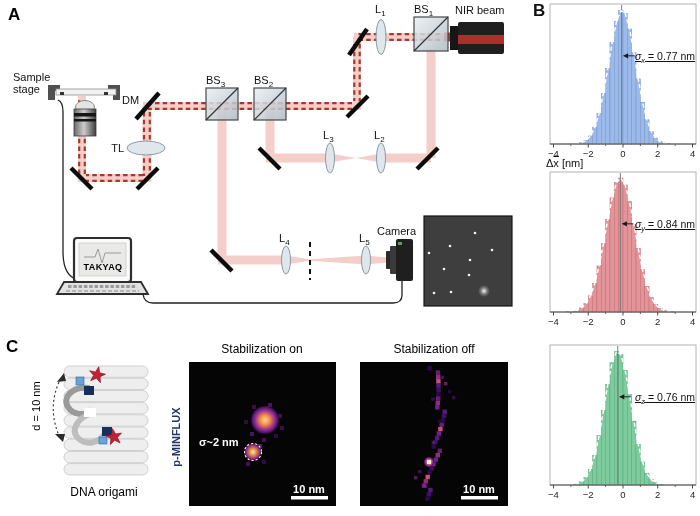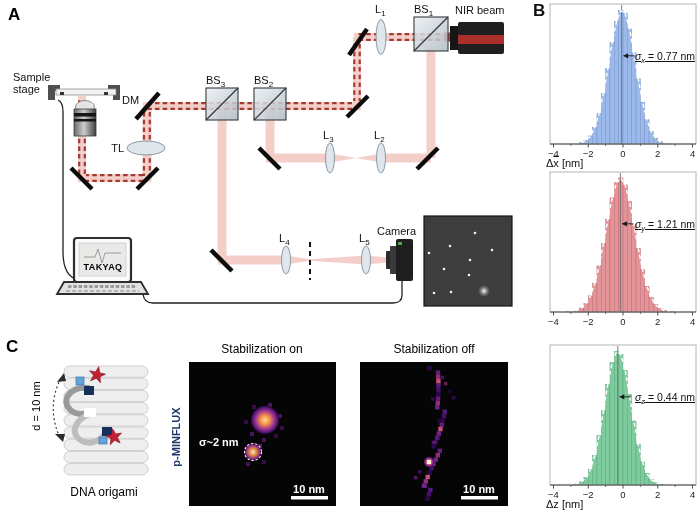--- a/index.html
+++ b/index.html
@@ -285,21 +285,21 @@
         <text x="111.76190476190477" y="157" text-anchor="middle" font-size="9.5" fill="#222">2</text>
         <line x1="146.5238095238095" x2="146.5238095238095" y1="144" y2="147.5" stroke="#4a4a4a" stroke-width="1"></line>
         <text x="146.5238095238095" y="157" text-anchor="middle" font-size="9.5" fill="#222">4</text>
         <line x1="24.85714285714286" x2="24.85714285714286" y1="144" y2="146" stroke="#4a4a4a" stroke-width="0.8"></line>
         <line x1="59.61904761904761" x2="59.61904761904761" y1="144" y2="146" stroke="#4a4a4a" stroke-width="0.8"></line>
         <line x1="94.38095238095238" x2="94.38095238095238" y1="144" y2="146" stroke="#4a4a4a" stroke-width="0.8"></line>
         <line x1="129.14285714285714" x2="129.14285714285714" y1="144" y2="146" stroke="#4a4a4a" stroke-width="0.8"></line>
         <line x1="76.39285714285714" x2="87.39285714285714" y1="55.8" y2="55.8" stroke="#1a1a1a" stroke-width="0.9"></line>
         <polygon points="75.89285714285714,55.8 80.89285714285714,53.199999999999996 80.89285714285714,58.4" fill="#1a1a1a"></polygon>
       </svg>
-    <div class="sigma"><span class="ssym">σ</span><sub>y</sub> <span>= 1.21 nm</span></div>
+    <div class="sigma"><span class="ssym">σ</span><sub>y</sub> <span>= 0.84 nm</span></div>
   </div>
 
   <div class="chart" style="top:341px">
     <svg class="hist" width="154" height="160" viewBox="0 0 154 160">
         <rect x="24.86" y="143.60" width="4.35" height="0.40" fill="#7ecb9e" stroke="#56a87a" stroke-width="0.5"></rect>
         <rect x="29.20" y="142.79" width="4.35" height="1.21" fill="#7ecb9e" stroke="#56a87a" stroke-width="0.5"></rect>
         <rect x="33.55" y="140.78" width="4.35" height="3.22" fill="#7ecb9e" stroke="#56a87a" stroke-width="0.5"></rect>
         <rect x="37.89" y="136.50" width="4.35" height="7.50" fill="#7ecb9e" stroke="#56a87a" stroke-width="0.5"></rect>
         <rect x="42.24" y="128.32" width="4.35" height="15.68" fill="#7ecb9e" stroke="#56a87a" stroke-width="0.5"></rect>
         <rect x="46.58" y="114.65" width="4.35" height="29.35" fill="#7ecb9e" stroke="#56a87a" stroke-width="0.5"></rect>
@@ -333,22 +333,21 @@
         <text x="111.76190476190477" y="157" text-anchor="middle" font-size="9.5" fill="#222">2</text>
         <line x1="146.5238095238095" x2="146.5238095238095" y1="144" y2="147.5" stroke="#4a4a4a" stroke-width="1"></line>
         <text x="146.5238095238095" y="157" text-anchor="middle" font-size="9.5" fill="#222">4</text>
         <line x1="24.85714285714286" x2="24.85714285714286" y1="144" y2="146" stroke="#4a4a4a" stroke-width="0.8"></line>
         <line x1="59.61904761904761" x2="59.61904761904761" y1="144" y2="146" stroke="#4a4a4a" stroke-width="0.8"></line>
         <line x1="94.38095238095238" x2="94.38095238095238" y1="144" y2="146" stroke="#4a4a4a" stroke-width="0.8"></line>
         <line x1="129.14285714285714" x2="129.14285714285714" y1="144" y2="146" stroke="#4a4a4a" stroke-width="0.8"></line>
         <line x1="73.78571428571429" x2="84.78571428571429" y1="55.8" y2="55.8" stroke="#1a1a1a" stroke-width="0.9"></line>
         <polygon points="73.28571428571429,55.8 78.28571428571429,53.199999999999996 78.28571428571429,58.4" fill="#1a1a1a"></polygon>
       </svg>
-    <div class="sigma"><span class="ssym">σ</span><sub>z</sub> <span>= 0.44 nm</span></div>
-    <div class="xlabel"><span>Δ</span><span class="xvar">z</span><span> [nm]</span></div>
+    <div class="sigma"><span class="ssym">σ</span><sub>z</sub> <span>= 0.76 nm</span></div>
   </div>
 
   <svg id="panelC" width="540" height="186" viewBox="0 330 540 186" style="position:absolute;left:0;top:330px">
     <defs>
       <radialGradient id="blobCore">
         <stop offset="0" stop-color="#fdd9a0"></stop>
           <stop offset="0.3" stop-color="#f79540"></stop>
         <stop offset="0.6" stop-color="#a73b8f"></stop>
           <stop offset="0.85" stop-color="#4f1470"></stop>
         <stop offset="1" stop-color="#28083c" stop-opacity="0"></stop>

